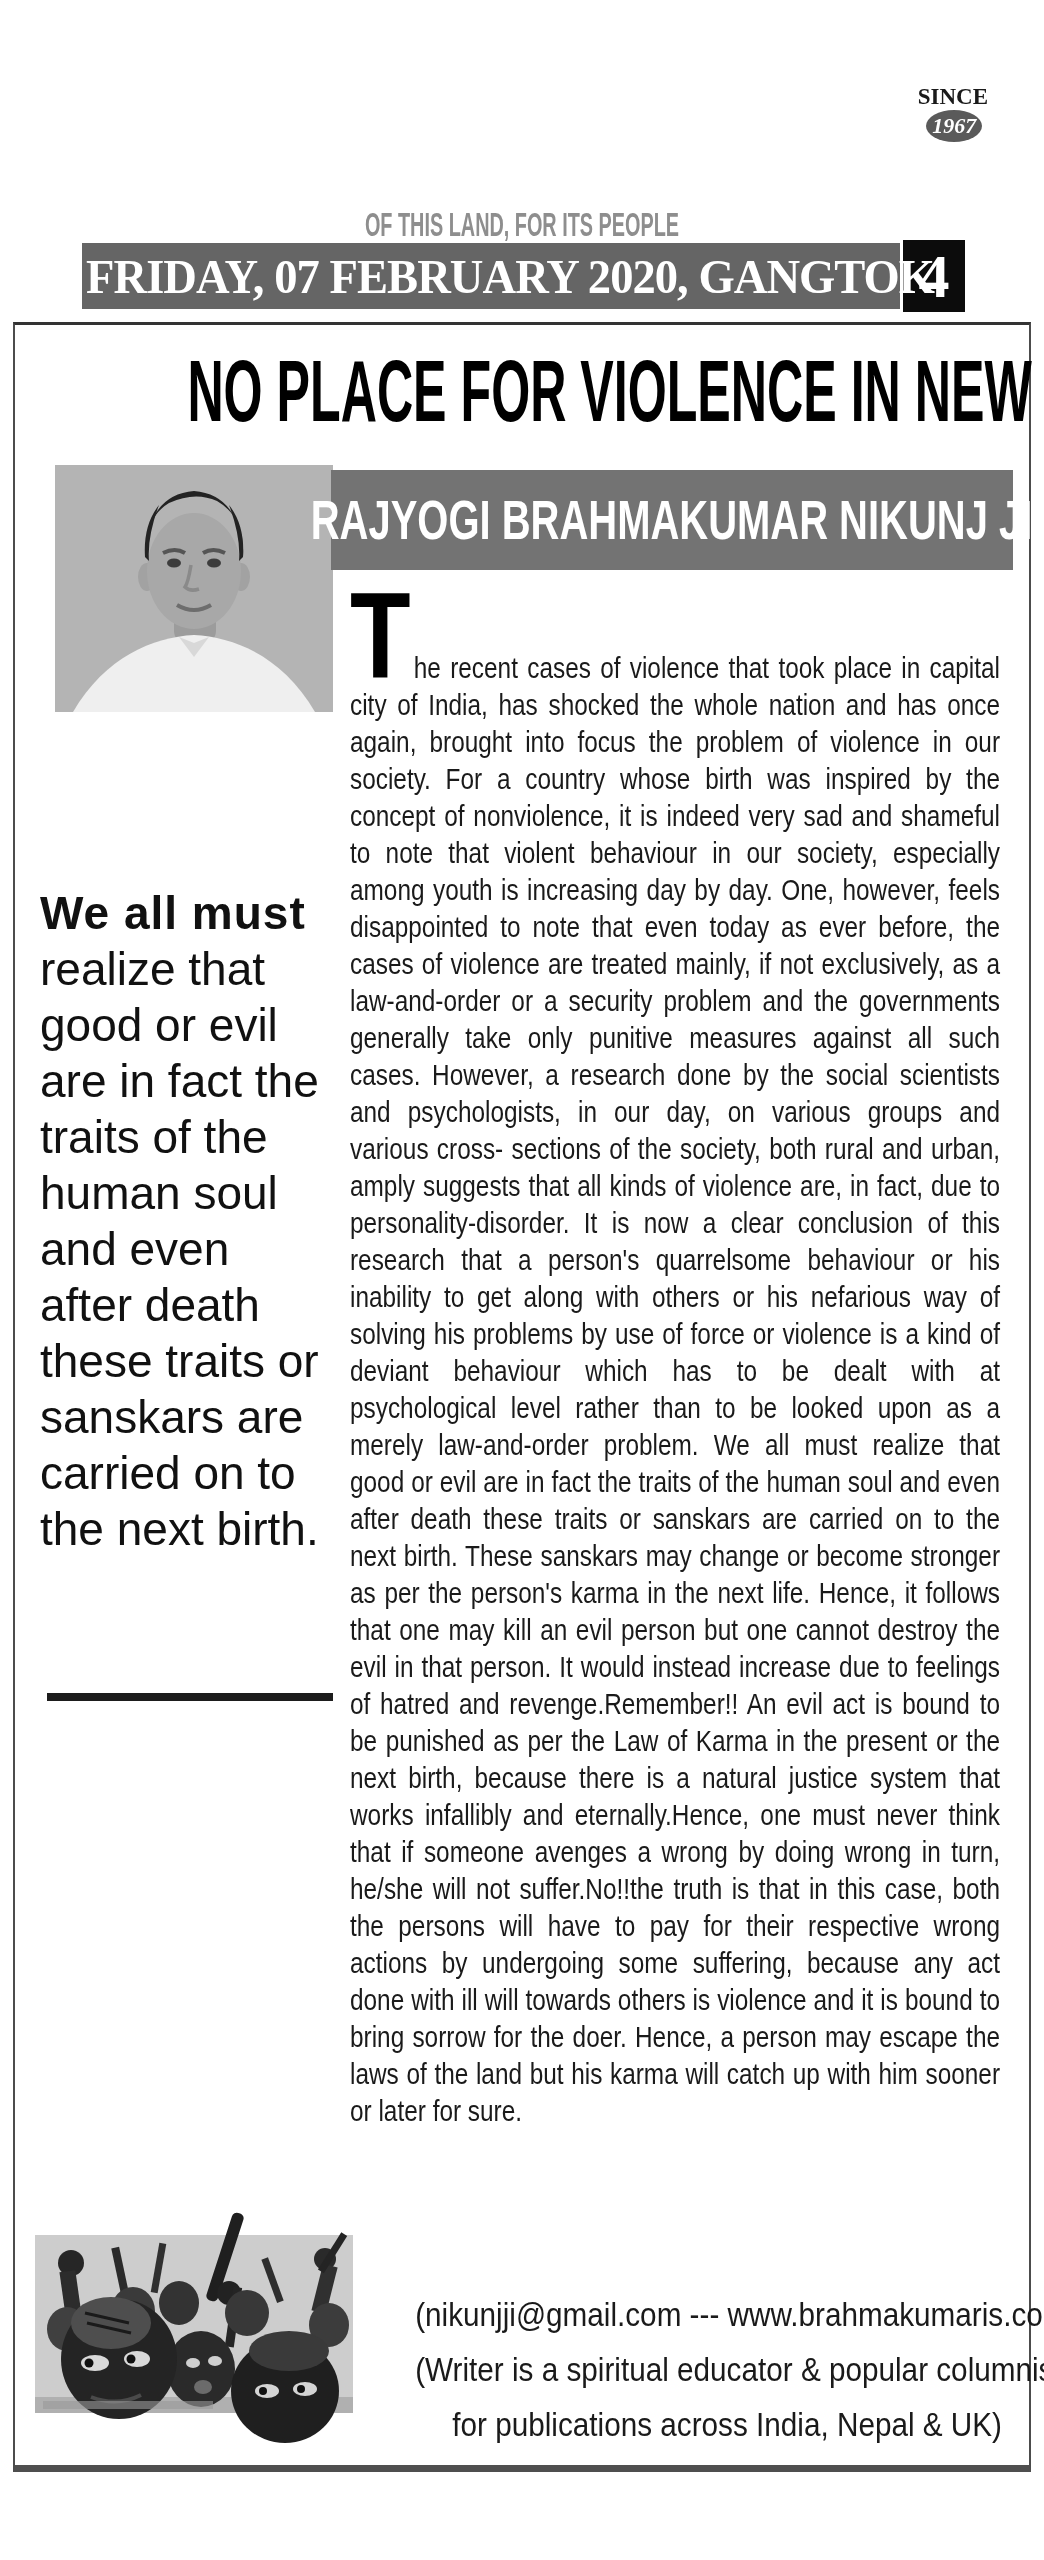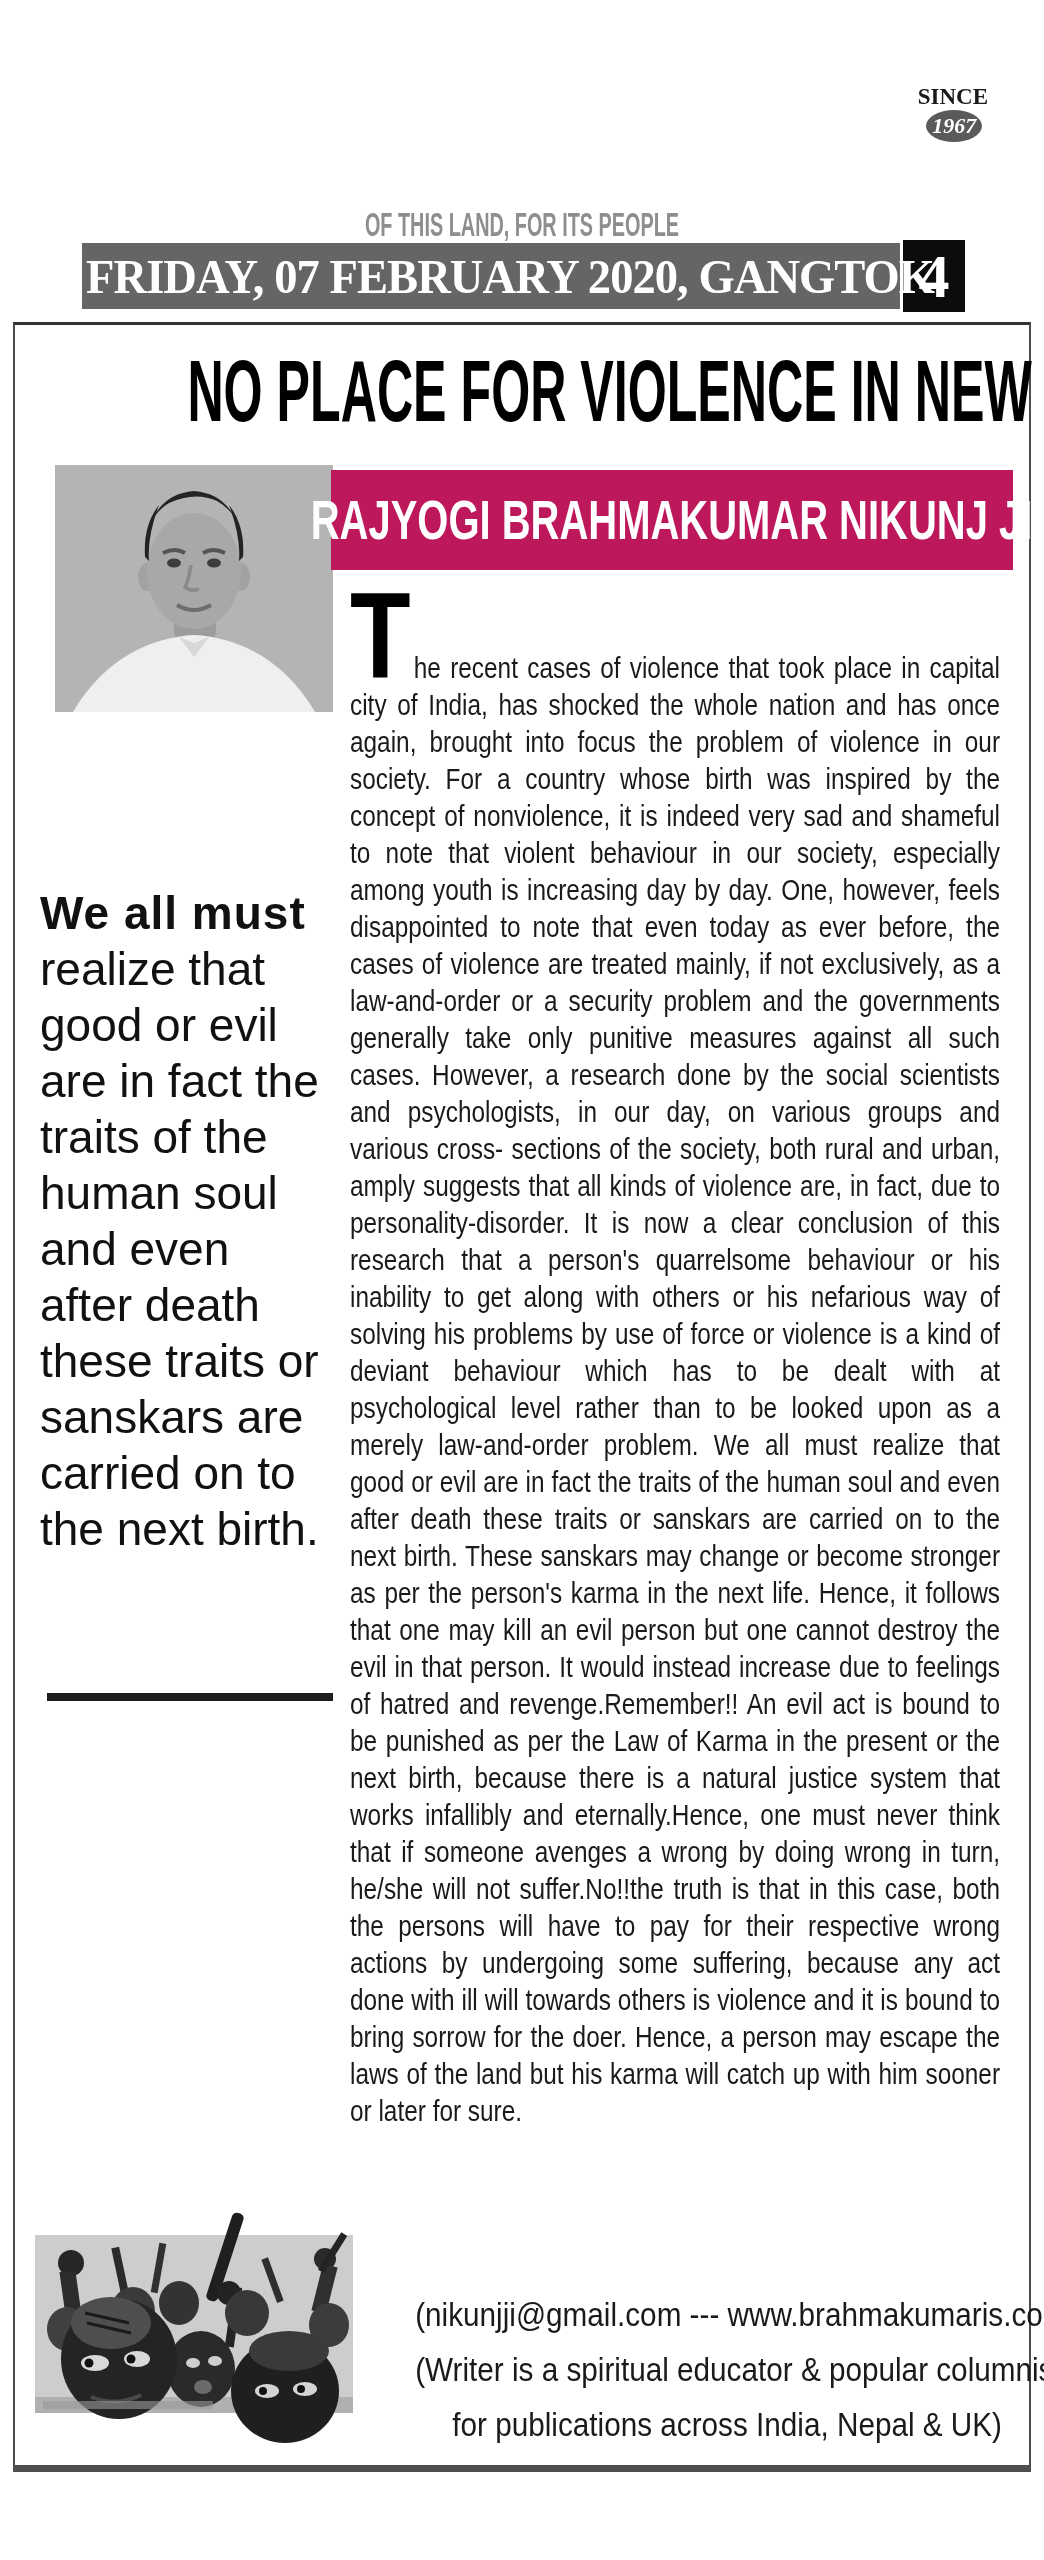--- a/index.html
+++ b/index.html
@@ -44,21 +44,21 @@
     border-left:2px solid #4c4c4c;border-right:2px solid #4c4c4c;
     border-top:3px solid #333;border-bottom:7px solid #4f4f4f;
   }
   .headline{
     margin-top:22px;text-align:center;white-space:nowrap;
     font-weight:bold;font-size:76px;color:#000;
     transform:scale(0.66,1.14);transform-origin:50% 50%;letter-spacing:0px;
   }
   .author-photo{position:absolute;left:40px;top:140px;width:278px;height:247px;}
   .byline-bar{
-    position:absolute;left:316px;top:145px;width:682px;height:100px;background:#be185d;
+    position:absolute;left:316px;top:145px;width:682px;height:100px;background:#737373;
     display:flex;align-items:center;justify-content:center;overflow:visible;
   }
   .byline-text{
     font-weight:bold;font-size:54px;color:#fff;white-space:nowrap;
     transform:scale(0.74,1.02);transform-origin:50% 50%;
   }
   
   .article-body{
     position:absolute;left:335px;top:296px;width:800px;
     transform:scaleX(0.8125);transform-origin:0 0;

